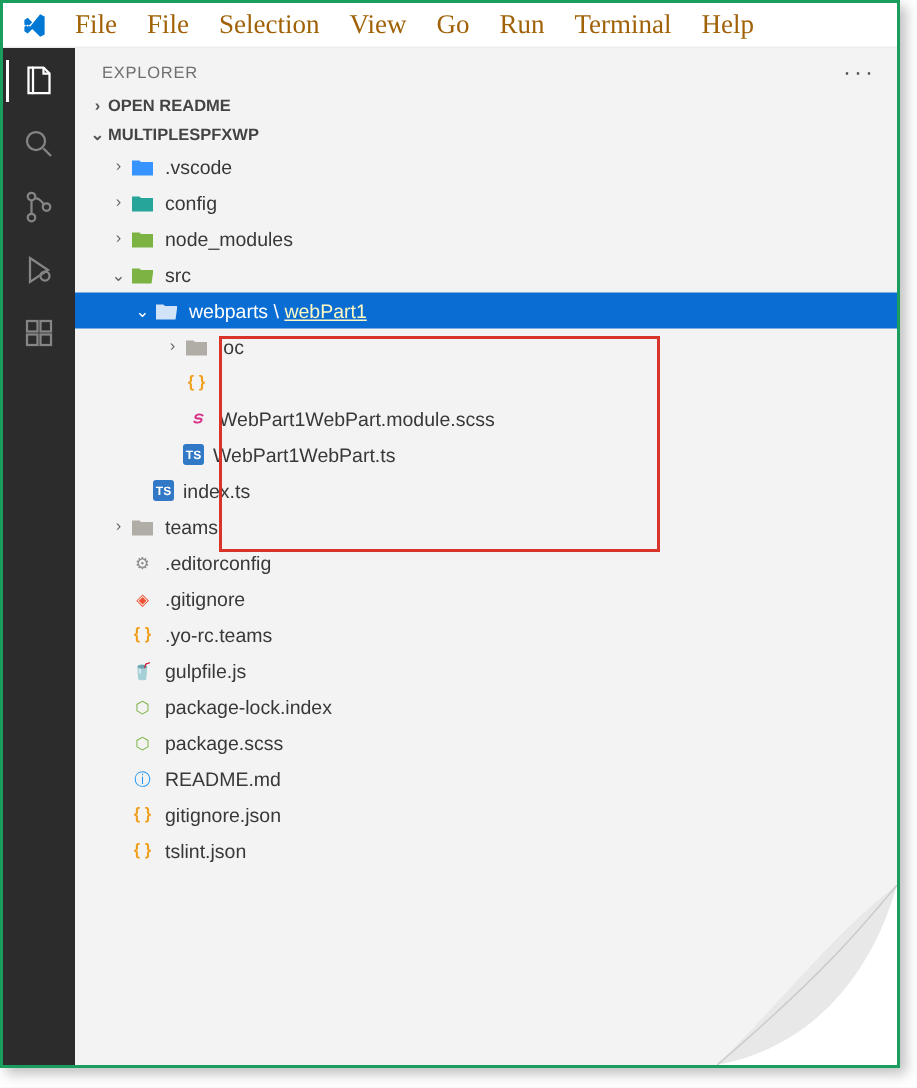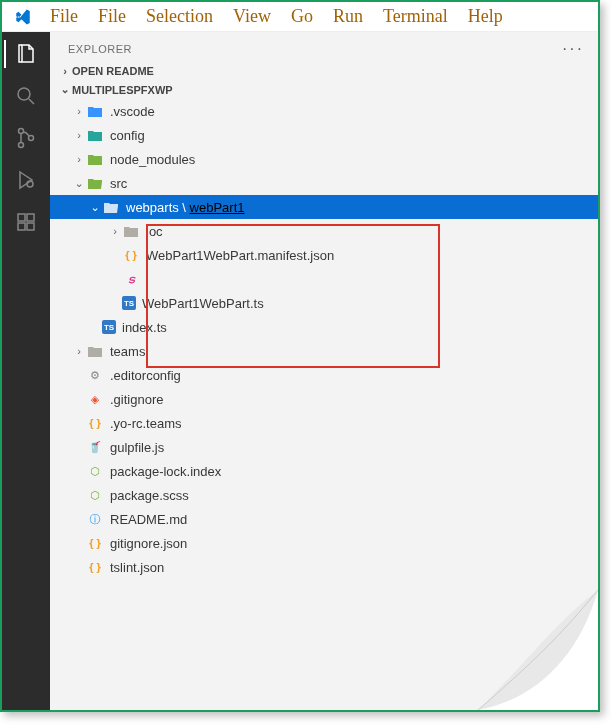--- a/index.html
+++ b/index.html
@@ -19,21 +19,21 @@
     .more { color: #555; font-size: 16px; letter-spacing: 2px; cursor: pointer; }
     .section { padding: 0; }
     .section-header { display: flex; align-items: center; padding: 3px 0 3px 8px; font-size: 11px; font-weight: 700; color: #444; cursor: pointer; }
     .chevron { width: 14px; display: inline-flex; justify-content: center; color: #555; }
     .tree { font-size: 13px; color: #383838; }
     .tree-row { display: flex; align-items: center; height: 24px; cursor: pointer; white-space: nowrap; }
     .tree-row .chev { width: 14px; text-align: center; color: #666; font-size: 11px; }
     .tree-row .icon { width: 18px; height: 18px; margin-right: 6px; display: inline-flex; align-items: center; justify-content: center; font-size: 11px; }
     .tree-row.selected { background: #0a6dd3; color: #fff; }
     .tree-row.selected .chev { color: #fff; }
-    .tree-row.selected .label-sub { color: #000000; text-decoration: underline; margin-top: 20px; }
+    .tree-row.selected .label-sub { color: #fef9c3; text-decoration: underline; margin-top: 20px; }
     .indent-1 { padding-left: 22px; }
     .indent-2 { padding-left: 38px; }
     .indent-3 { padding-left: 58px; }
     .highlight-box { position: absolute; border: 2px solid #d9342a; width: 294px; height: 144px; left: 144px; top: 222px; pointer-events: none; z-index: 50; }
     .folder-blue { fill: #3794ff; }
     .folder-gray { fill: #b0aca6; }
     .folder-green { fill: #7cb342; }
     .folder-teal { fill: #26a69a; }
     .page-curl { position: absolute; bottom: 0; right: 0; width: 120px; height: 120px; pointer-events: none; }
   </style>
@@ -176,26 +176,26 @@
                 <svg width="16" height="14" viewBox="0 0 16 14">
                   <path class="folder-gray" d="M1 3h5l1 1h8v9H1z"></path>
                 </svg>
               </span>
             <span>loc</span>
           </div>
 
           <div class="tree-row indent-3">
             <span class="chev"></span>
             <span class="icon" style="color:#f0a020;font-weight:bold;">{ }</span>
-            <span>WebPart1WebPart.manifest.json</span>
           </div>
 
           <div class="tree-row indent-3">
             <span class="chev"></span>
             <span class="icon" style="color:#d72e86;font-weight:bold;font-style:italic;">ട</span>
+            <span>WebPart1WebPart.module.scss</span>
           </div>
 
           <div class="tree-row indent-3">
             <span class="chev"></span>
             <span class="icon" style="background:#3178c6;color:#fff;font-size:8px;font-weight:bold;width:14px;height:14px;border-radius:2px;">TS</span>
             <span>WebPart1WebPart.ts</span>
           </div>
 
           <div class="tree-row indent-2">
             <span class="chev"></span>

